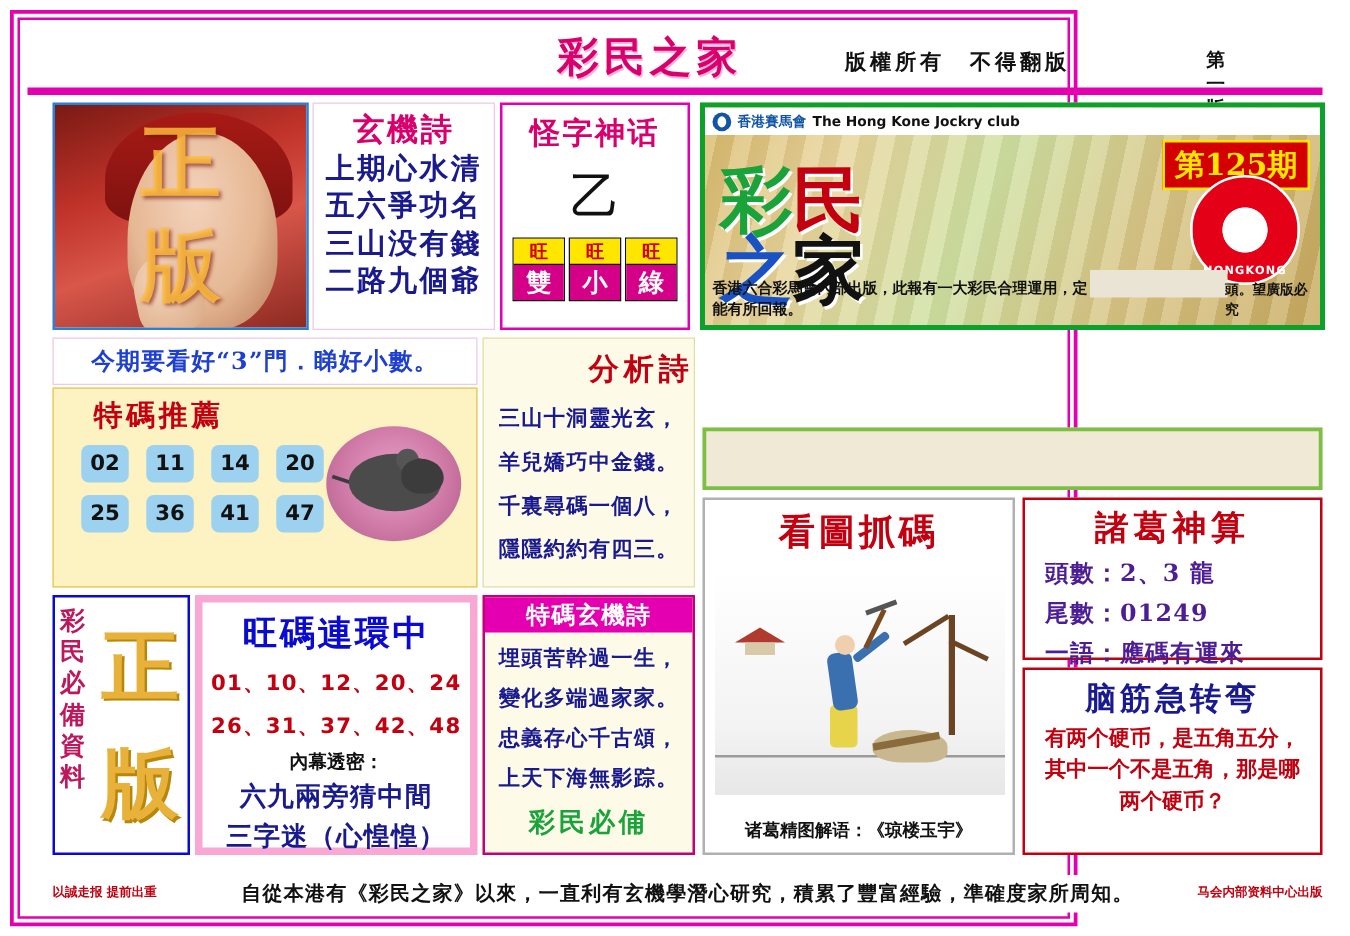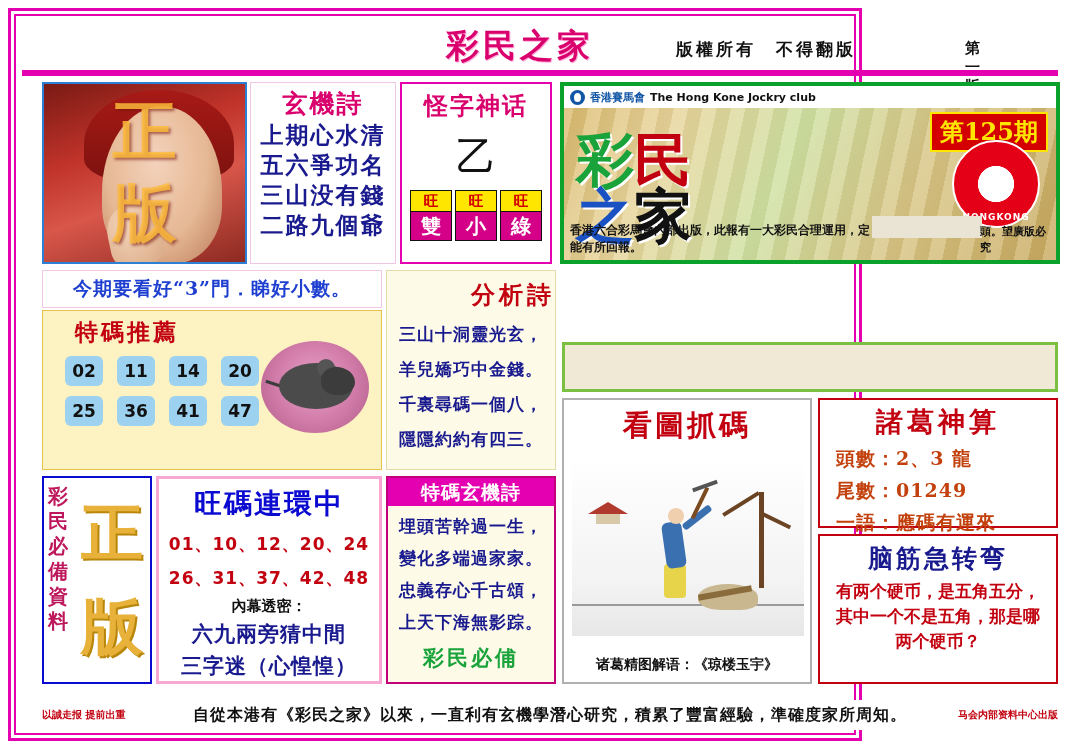--- a/index.html
+++ b/index.html
@@ -276,21 +276,21 @@
   .zheng .big{
     position:absolute;left:30px;top:8px;width:76px;
     font-family:"DejaVu Serif","Liberation Serif",serif;
     font-weight:bold;font-size:62px;line-height:94px;color:#e8b23a;text-align:center;
     text-shadow:2px 2px 0 #b8860b;
   }
 
   
   .wangma{
     left:156px;top:476px;width:226px;height:208px;
-    background:#ffffff;border:3px solid #f9a8d4;
+    background:#ffffff;border:6px solid #f9a8d4;
   }
   .wangma-title{
     text-align:center;margin-top:6px;
     font-family:"DejaVu Serif","Liberation Serif",serif;
     font-weight:bold;font-size:28px;color:#0a0ad0;letter-spacing:2px;
   }
   .wangma-nums{
     text-align:center;margin-top:8px;
     font-family:"DejaVu Sans","Liberation Sans",sans-serif;
     font-weight:bold;font-size:17px;color:#c2000f;line-height:26px;letter-spacing:1px;
@@ -369,21 +369,21 @@
     background:#ffffff;border:2px solid #c2000f;
   }
   .zhuge-title{
     text-align:center;margin-top:4px;
     font-family:"DejaVu Serif","Liberation Serif",serif;
     font-weight:bold;font-size:27px;color:#c2000f;letter-spacing:4px;
   }
   .zhuge-row{
     padding-left:16px;margin-top:6px;
     font-family:"DejaVu Serif","Liberation Serif",serif;
-    font-weight:bold;font-size:19px;color:#c2410c;letter-spacing:1px;
+    font-weight:bold;font-size:19px;color:#4c1d95;letter-spacing:1px;
   }
 
   
   .naojin{
     left:818px;top:534px;width:240px;height:150px;
     background:#ffffff;border:2px solid #c2000f;
   }
   .naojin-title{
     text-align:center;margin-top:6px;
     font-family:"DejaVu Serif","Liberation Serif",serif;

